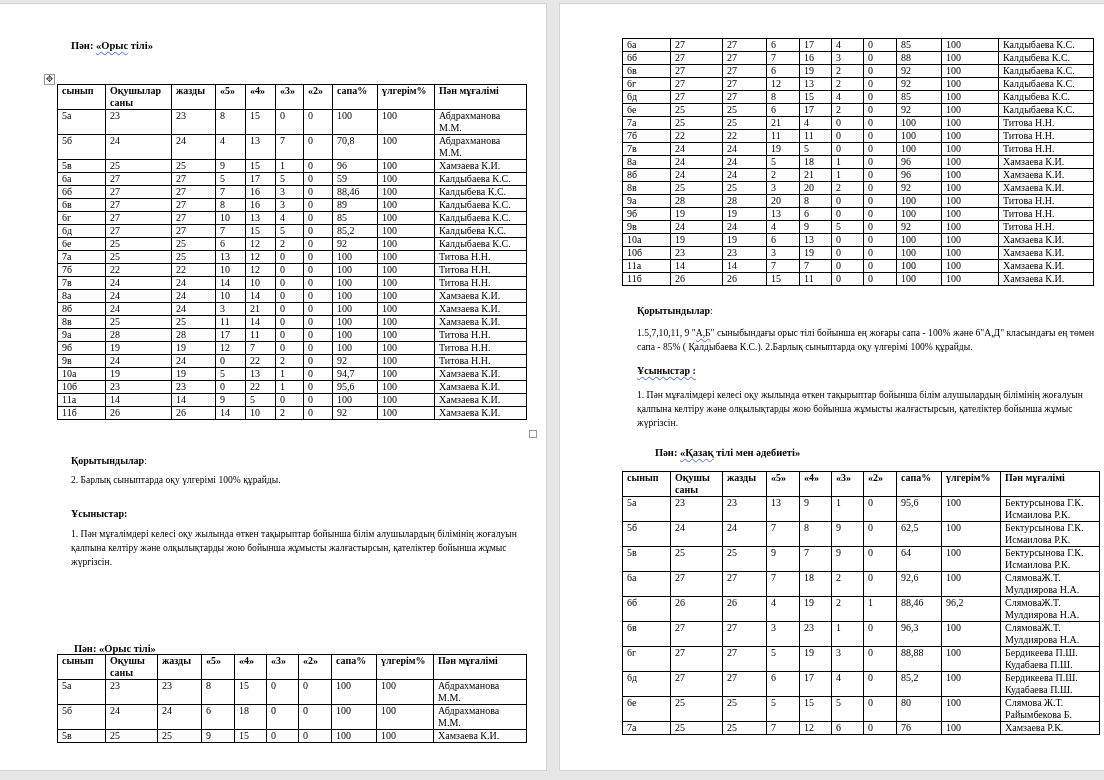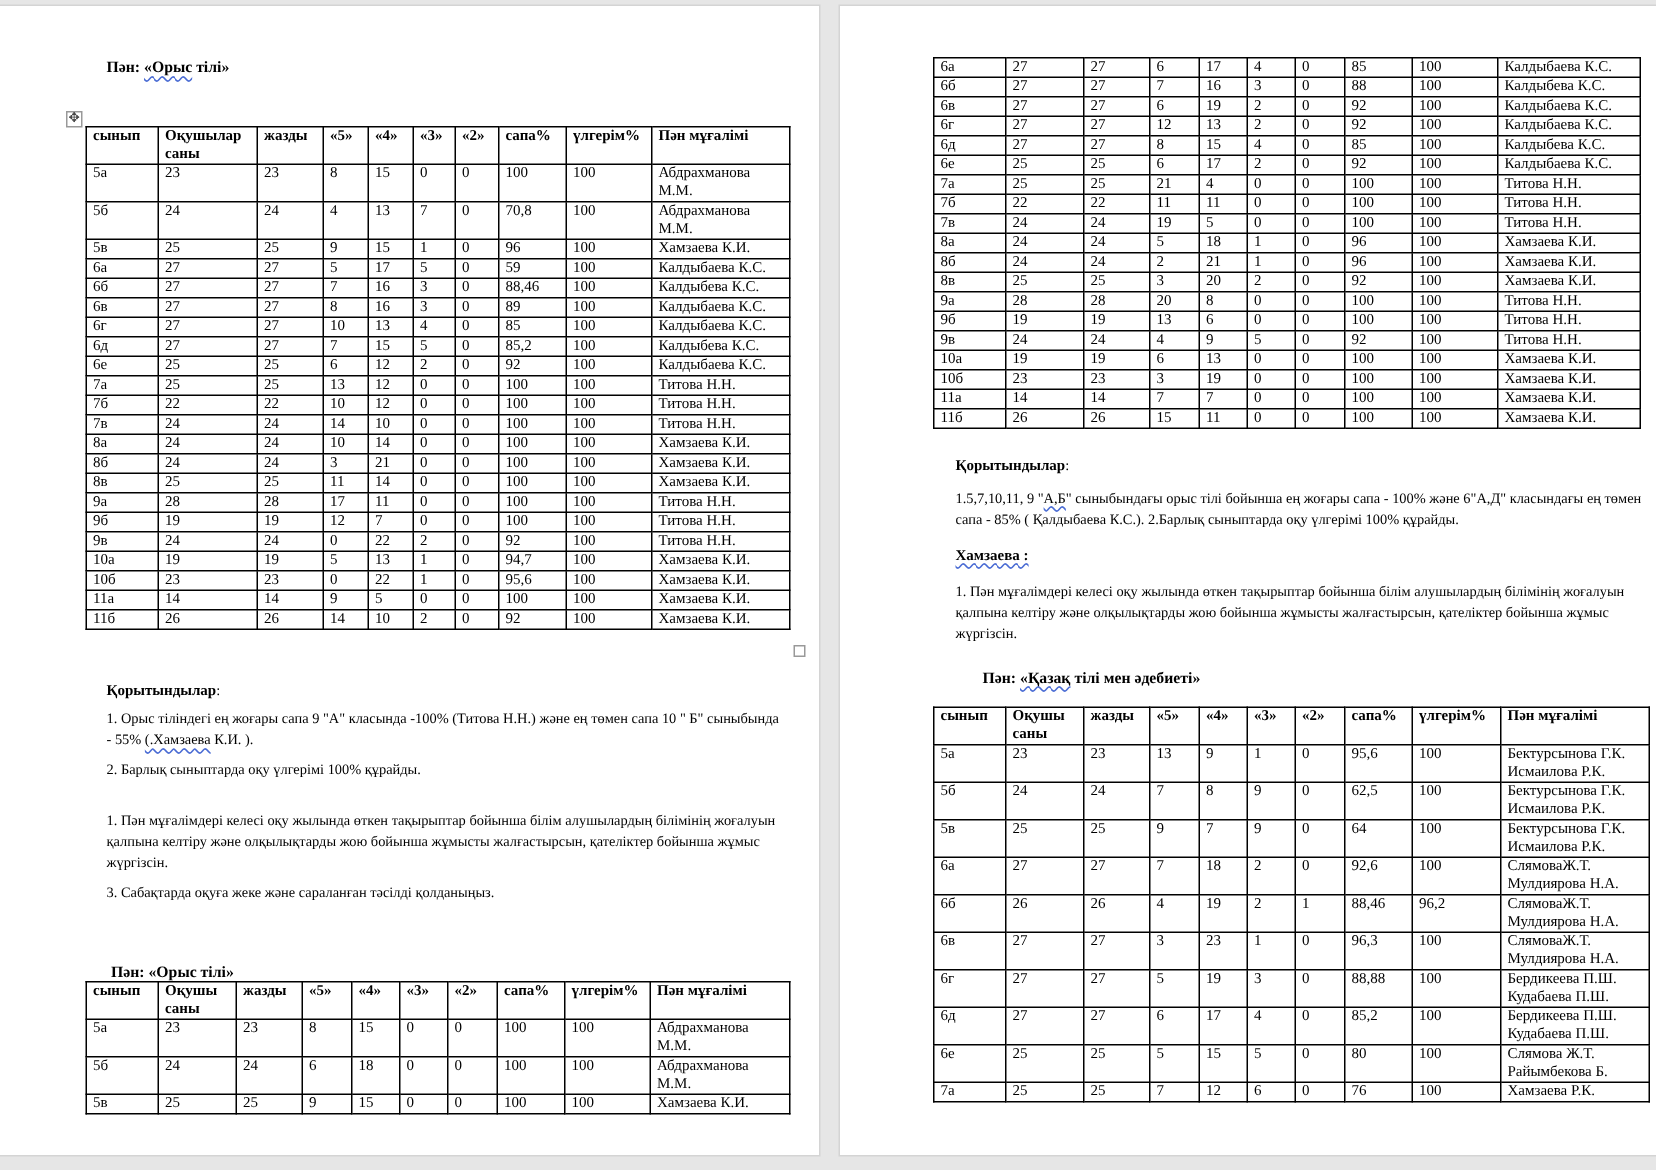--- a/index.html
+++ b/index.html
@@ -342,24 +342,23 @@
           <td>100</td>
           <td class="teacher">Хамзаева К.И.</td>
         </tr>
       </tbody>
   </table>
 
   <div class="resize-handle" style="left:529px; top:426px;"></div>
 
   <div class="para" style="left:71px; top:450px; width:450px;">
     <div style="margin-bottom:5px;"><span class="heading">Қорытындылар</span><span>:</span></div>
-    <div style="margin-bottom:6px;"><span> 1. Орыс тіліндегі ең жоғары сапа 9 "А" класында -100% (Титова Н.Н.) және ең төмен сапа 10 " Б" сыныбында - 55% </span><span class="squiggle">(.Хамзаева</span><span> К.И. ).</span></div>
     <div style="margin-bottom:20px;">2. Барлық сыныптарда оқу үлгерімі 100% құрайды.</div>
+    <div class="heading" style="margin-bottom:6px;">Ұсыныстар:</div>
     <div style="margin-bottom:6px;"> 1. Пән мұғалімдері келесі оқу жылында өткен тақырыптар бойынша білім алушылардың білімінің жоғалуын қалпына келтіру және олқылықтарды жою бойынша жұмысты жалғастырсын, қателіктер бойынша жұмыс жүргізсін.</div>
-    <div>3. Сабақтарда оқуға жеке және сараланған тәсілді қолданыңыз.</div>
   </div>
 
   <div class="abs subject-title" style="left:74px; top:639px;">Пән: «Орыс тілі»</div>
 
   <table class="grades" id="t2" style="left:57px; top:650px; width:470px;">
     <colgroup>
       <col style="width:48px">
         <col style="width:52px">
         <col style="width:44px">
         <col style="width:33px">
@@ -668,21 +667,21 @@
           <td>100</td>
           <td>100</td>
           <td class="teacher">Хамзаева К.И.</td>
         </tr>
       </tbody>
   </table>
 
   <div class="para" style="left:77px; top:300px; width:462px;">
     <div style="margin-bottom:8px;"><span class="heading">Қорытындылар</span><span>:</span></div>
     <div style="margin-bottom:10px;"><span>1.5,7,10,11, 9 "</span><span class="squiggle">А,Б</span><span>" сыныбындағы орыс тілі бойынша ең жоғары сапа - 100% және 6"А,Д" класындағы ең төмен сапа - 85% ( Қалдыбаева К.С.). 2.Барлық сыныптарда оқу үлгерімі 100% құрайды.</span></div>
-    <div class="heading squiggle" style="margin-bottom:10px; display:inline-block;">Хамзаева :</div>
+    <div class="heading squiggle" style="margin-bottom:10px; display:inline-block;">Ұсыныстар :</div>
     <div>1. Пән мұғалімдері келесі оқу жылында өткен тақырыптар бойынша білім алушылардың білімінің жоғалуын қалпына келтіру және олқылықтарды жою бойынша жұмысты жалғастырсын, қателіктер бойынша жұмыс жүргізсін.</div>
   </div>
 
   <div class="abs subject-title" style="left:95px; top:443px;">
     <span>Пән: </span><span class="squiggle">«Қазақ</span><span> тілі мен әдебиеті»</span>
   </div>
 
   <table class="grades" id="t4" style="left:62px; top:467px; width:478px;">
     <colgroup>
       <col style="width:48px">

